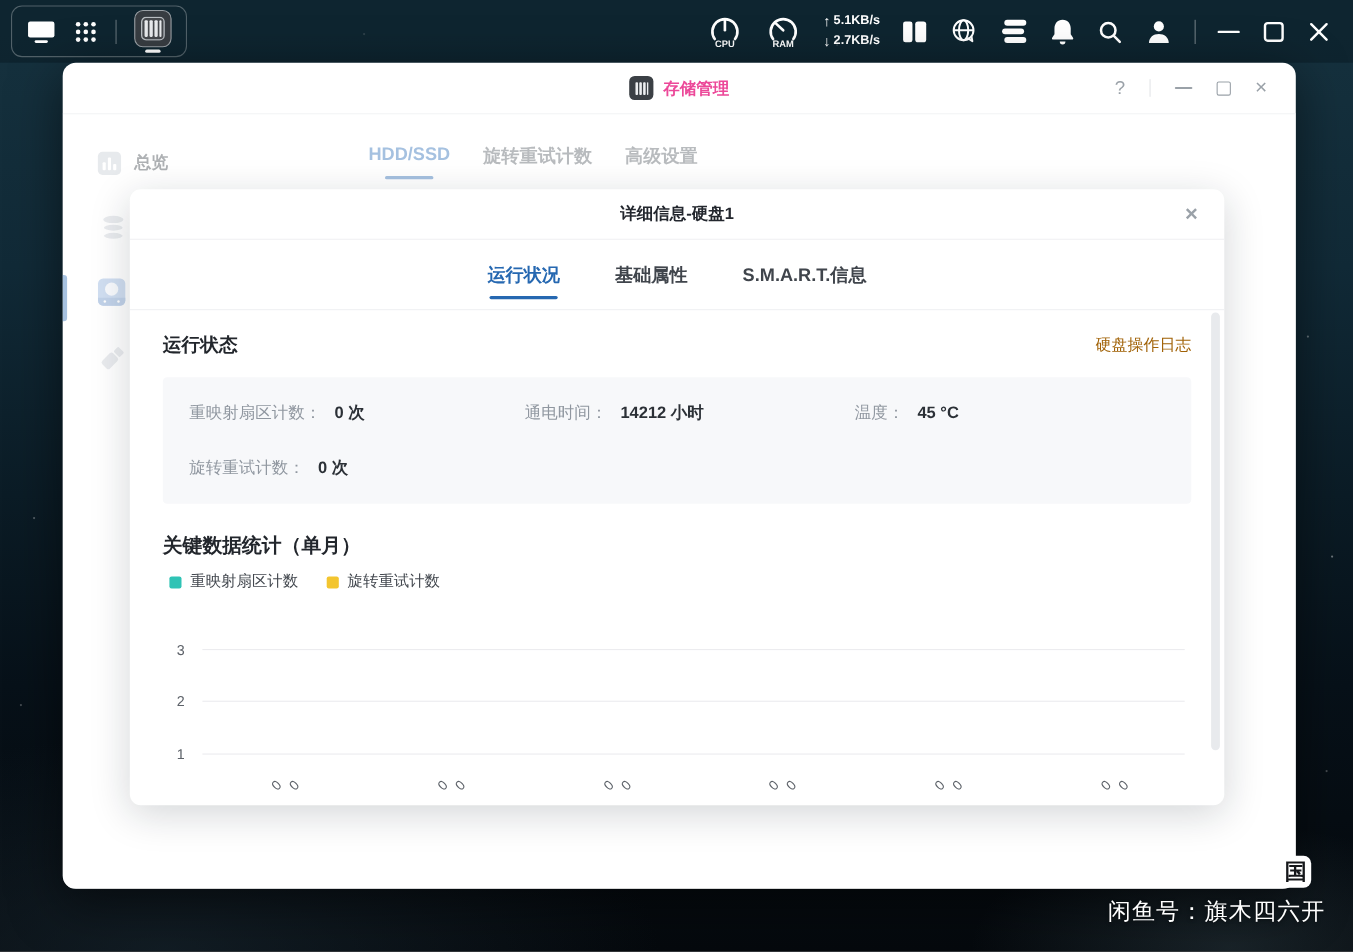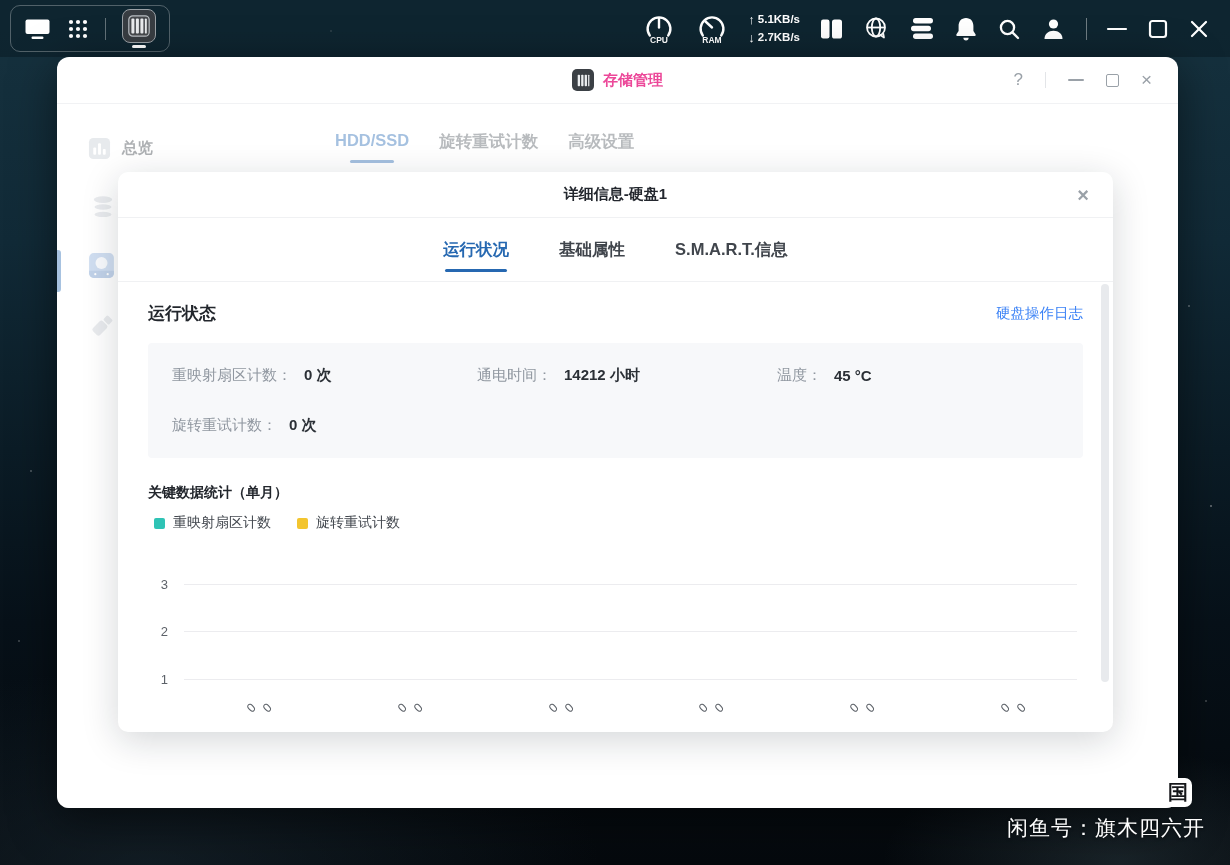--- a/index.html
+++ b/index.html
@@ -62,27 +62,27 @@
     position:relative;font-size:15px;font-weight:700;color:#23272e}
   .modal-close{position:absolute;right:24px;top:50%;transform:translateY(-50%);font-size:20px;color:#9aa1a8;cursor:pointer}
   .modal-tabs{height:64px;border-bottom:1px solid #f0f1f3;display:flex;align-items:center;justify-content:center;gap:46px}
   .m-tab{font-size:16.5px;color:#40454c;font-weight:600;position:relative;padding:20px 2px;cursor:pointer}
   .m-tab.active{color:#2668b1;font-weight:700}
   .m-tab.active:after{content:"";position:absolute;left:50%;transform:translateX(-50%);bottom:9px;
     width:62px;height:3px;border-radius:2px;background:#2668b1}
   .modal-body{padding:20px 30px 0}
   .section-row{display:flex;justify-content:space-between;align-items:center}
   .section-title{font-size:17px;font-weight:700;color:#22262c}
-  .log-link{font-size:14.5px;color:#3b82f6;cursor:pointer}
+  .log-link{font-size:14.5px;color:#a16207;cursor:pointer}
   .status-panel{margin-top:18px;background:#f7f8fa;border-radius:4px;padding:23px 24px;
     display:grid;grid-template-columns:305px 300px 1fr;row-gap:31px}
   .field{display:flex;align-items:center;font-size:15px;white-space:nowrap}
   .field-label{color:#9097a0}
   .field-value{color:#2b3036;font-weight:600;margin-left:12px}
-  .chart-section-title{margin-top:26px;font-size:14px;font-weight:700;color:#22262c}
+  .chart-section-title{margin-top:26px;font-size:18px;font-weight:700;color:#22262c}
   .legend{margin-top:12px;display:flex;gap:26px;align-items:center;margin-left:6px}
   .legend-item{display:flex;align-items:center;gap:8px;font-size:14px;color:#43484f;cursor:pointer}
   .legend-swatch{width:11px;height:11px;border-radius:2px}
   .chart{position:relative;margin-top:38px;height:162px}
   .grid-row{position:absolute;left:0;right:6px;display:flex;align-items:center;height:14px}
   .grid-row .tick{width:36px;text-align:right;padding-right:16px;font-size:13px;color:#5d6269}
   .grid-row .line{flex:1;height:1px;background:#ececef}
   .gr-0{top:7px}.gr-1{top:54px}.gr-2{top:102px}
   .x-labels{position:absolute;left:100px;right:58px;top:131px;display:flex;justify-content:space-between}
   .x-group{display:flex;gap:9px}

